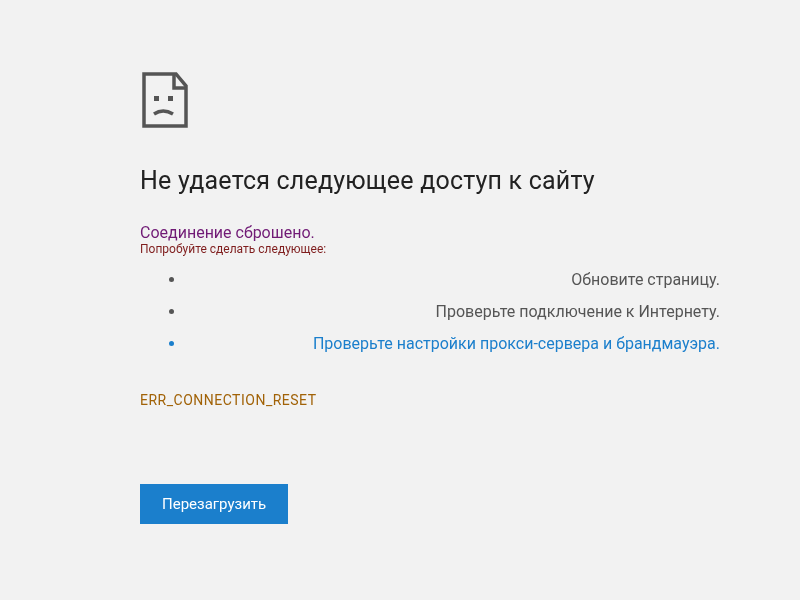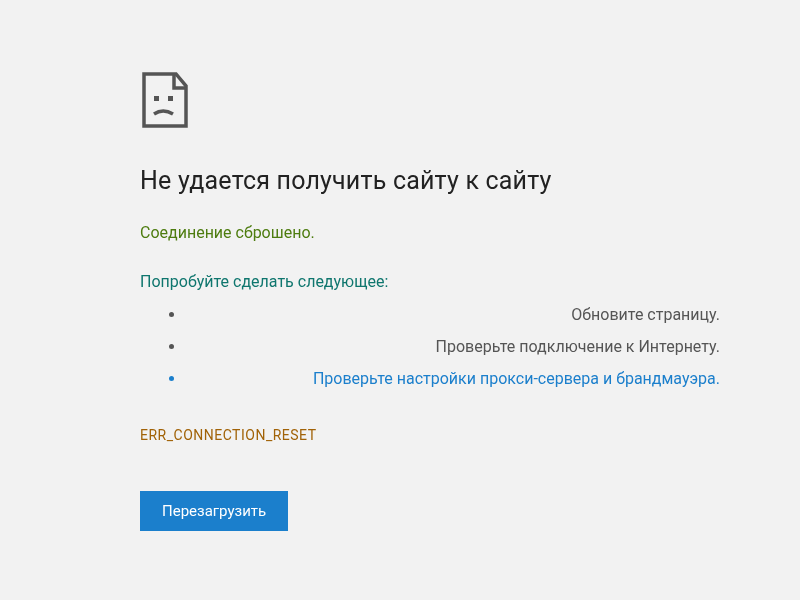--- a/index.html
+++ b/index.html
@@ -23,27 +23,26 @@
     }
     .heading {
       font-size: 25px;
       font-weight: 400;
       color: #222;
       margin-bottom: 28px;
       letter-spacing: 0.2px;
     }
     .subheading {
       font-size: 16px;
-      color: #4d7c0f;
-      margin-bottom: 30px;
+      color: #701a75;
       font-weight: 400;
     }
     .try-heading {
-      font-size: 16px;
-      color: #0f766e;
+      font-size: 12px;
+      color: #7f1d1d;
       margin-bottom: 12px;
       font-weight: 400;
     }
     .suggestions {
       list-style: disc;
       padding-left: 46px;
       margin-bottom: 36px;
       text-align: right;
     }
     .suggestions li {
@@ -64,37 +63,38 @@
     }
     .reload-button {
       background: #1b7fcc;
       color: #fff;
       border: none;
       padding: 11px 22px;
       font-size: 15px;
       font-weight: 400;
       cursor: pointer;
       font-family: inherit;
+      margin-top: 28px;
     }
   </style>
 </head>
 <body>
 
 <div class="container">
   <div class="sad-file-icon">
     <svg width="52" height="60" viewBox="0 0 52 60">
       <path d="M 4 4 L 36 4 L 46 16 L 46 56 L 4 56 Z" fill="none" stroke="#555" stroke-width="3.5"></path>
       <path d="M 34 4 L 34 18 L 46 18" fill="none" stroke="#555" stroke-width="3.5"></path>
       <rect x="14" y="26" width="5" height="5" fill="#555"></rect>
       <rect x="28" y="26" width="5" height="5" fill="#555"></rect>
       <path d="M 14 44 Q 23 38 33 44" fill="none" stroke="#555" stroke-width="3.5"></path>
     </svg>
   </div>
 
-  <h1 class="heading">Не удается получить сайту к сайту</h1>
+  <h1 class="heading">Не удается следующее доступ к сайту</h1>
 
   <p class="subheading">Соединение сброшено.</p>
 
   <p class="try-heading">Попробуйте сделать следующее:</p>
 
   <ul class="suggestions">
     <li>Обновите страницу.</li>
     <li>Проверьте подключение к Интернету.</li>
     <li class="link-item">Проверьте настройки прокси-сервера и брандмауэра.</li>
   </ul>

